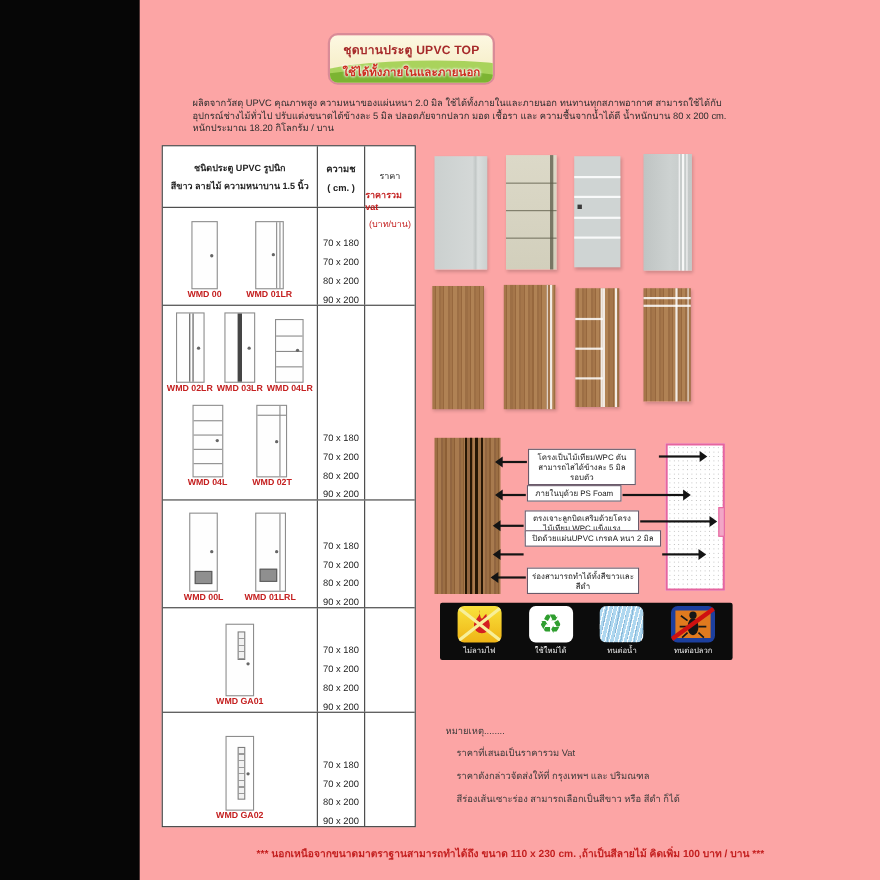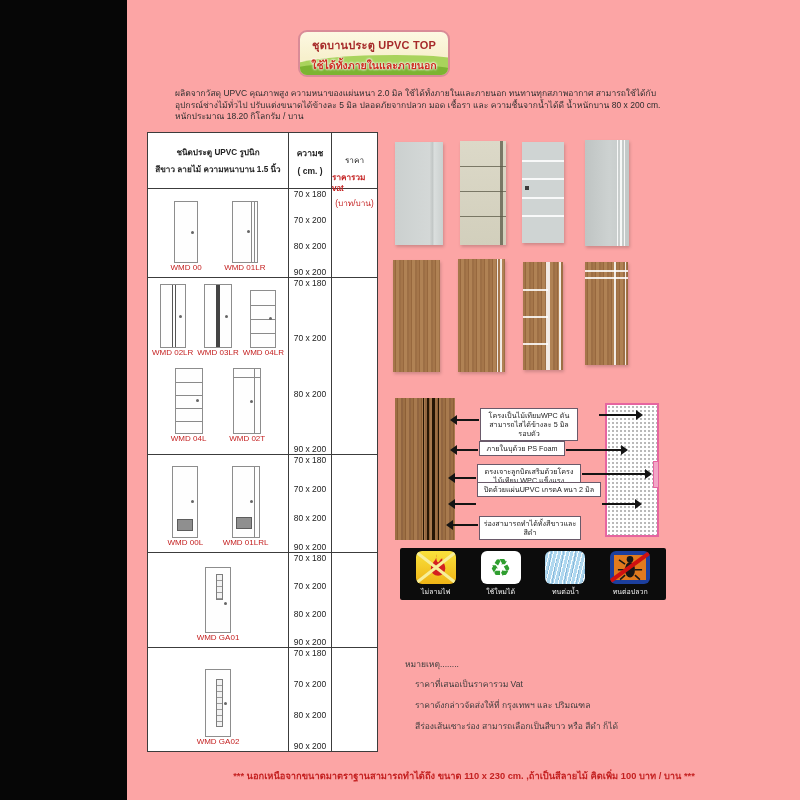--- a/index.html
+++ b/index.html
@@ -24,29 +24,29 @@
   
   #intro{left:175px;top:88px;width:489px;height:38px;overflow:hidden;font-size:8.5px;line-height:11.5px;color:#2e2e2e;}
 
   
   #ptable{left:147px;top:132px;width:231px;height:620px;border:1px solid #3c3c3c;box-sizing:border-box;
     display:flex;flex-direction:column;background:#fff;}
   .trow{display:flex;border-bottom:1px solid #3c3c3c;box-sizing:border-box;}
   .trow:last-child{border-bottom:none;}
   .c1{width:141px;border-right:1px solid #3c3c3c;box-sizing:border-box;display:flex;flex-direction:column;justify-content:flex-end;}
   .c2{width:43px;border-right:1px solid #3c3c3c;box-sizing:border-box;display:flex;flex-direction:column;
-    justify-content:space-between;align-items:center;gap:7px;font-size:8.5px;color:#222;}
+    justify-content:flex-end;align-items:center;gap:7px;font-size:8.5px;color:#222;}
   .c3{flex:1;}
   .hdr .c1,.hdr .c2{justify-content:center;align-items:center;text-align:center;font-weight:bold;}
   .hdr{font-size:8.2px;color:#222;}
   .hdr .l{margin:2px 0;}
   .red{color:#c42020;}
   .mrow{display:flex;justify-content:space-evenly;align-items:flex-end;width:100%;}
   .model{display:flex;flex-direction:column;align-items:center;padding-bottom:5px;}
-  .mlabel{margin-top:0;font-size:8px;font-weight:normal;color:#c42020;white-space:nowrap;}
+  .mlabel{margin-top:0;font-size:8px;font-weight:bold;color:#c42020;white-space:nowrap;}
   .door{position:relative;background:#fefefe;border:1px solid #8d8d8d;box-sizing:border-box;}
   .vl{position:absolute;top:0;bottom:0;width:1px;background:#8a8a8a;}
   .hl{position:absolute;left:0;right:0;height:1px;background:#8a8a8a;}
   .hdl{position:absolute;width:3px;height:3px;border-radius:50%;background:#666;}
   .vent{position:absolute;background:#8f8f8f;border:1px solid #5c5c5c;box-sizing:border-box;}
   .glass{position:absolute;border:1px solid #7d7d7d;box-sizing:border-box;
     background:repeating-linear-gradient(180deg,#f2f2f2 0 5px,#9a9a9a 5px 6px);}
 
   
   .pdoor{position:absolute;box-shadow:1px 2px 3px rgba(0,0,0,.18);}

